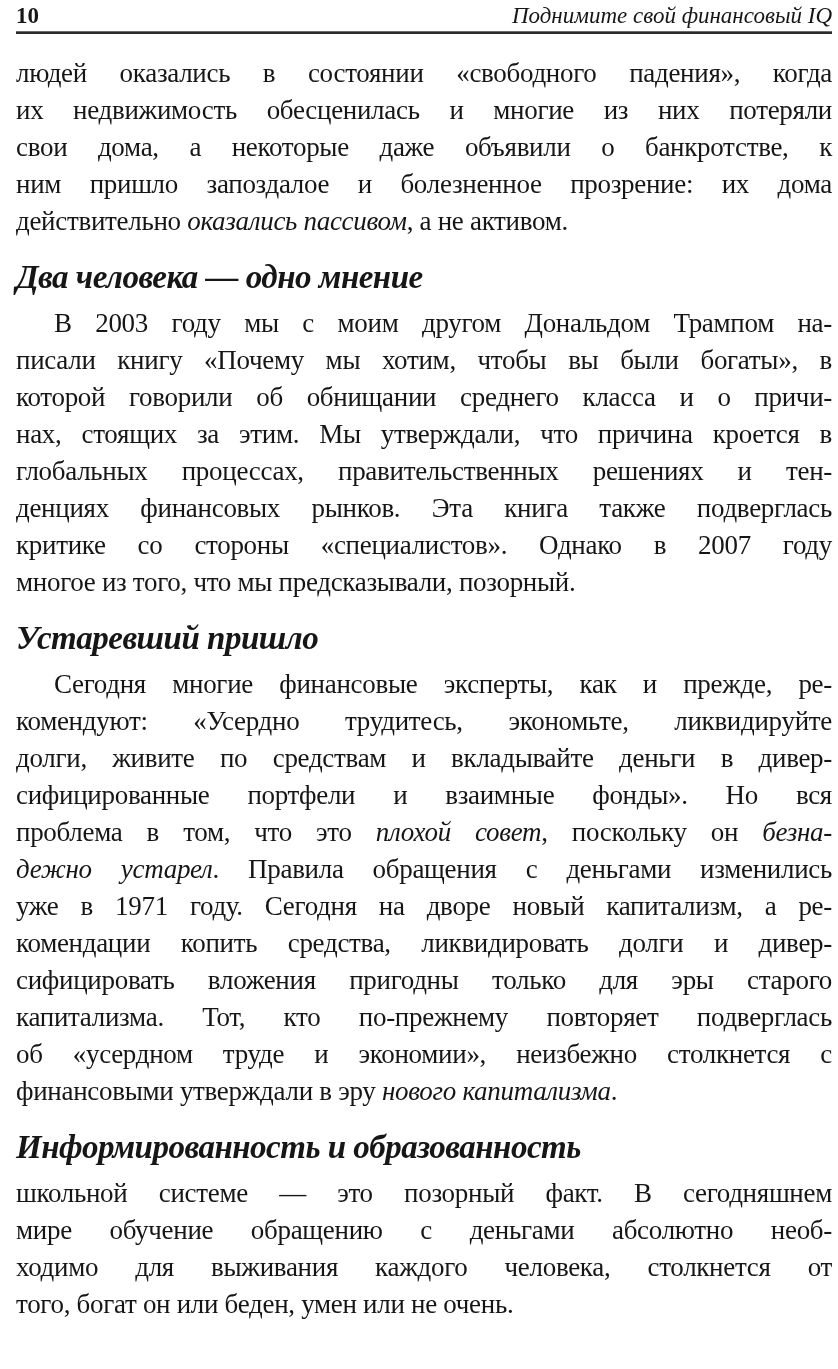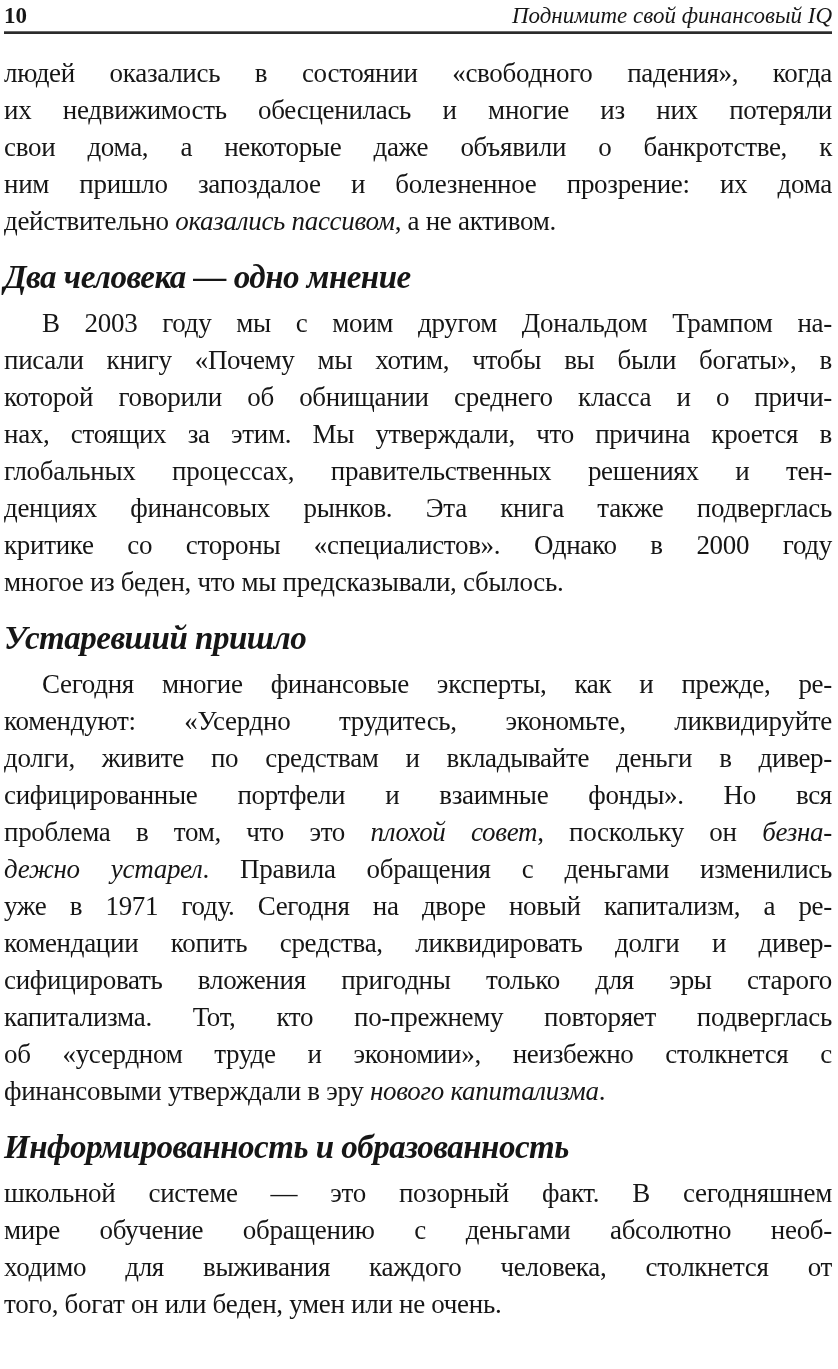--- a/index.html
+++ b/index.html
@@ -11,21 +11,21 @@
     width: 838px;
     height: 1369px;
     overflow: hidden;
     font-family: "Liberation Serif", "DejaVu Serif", serif;
     color: #161616;
   }
   .page {
     box-sizing: border-box;
     width: 838px;
     height: 1369px;
-    padding: 3px 6px 0 4px;
+    padding: 3px 6px 0 16px;
   }
   .page-header {
     display: flex;
     justify-content: space-between;
     align-items: baseline;
     height: 25px;
   }
   .page-number {
     font-weight: bold;
     font-size: 23px;
@@ -94,22 +94,22 @@
         <div class="line last"><span>действительно </span><span class="it">оказались пассивом</span><span>, а не активом.</span></div>
       </div>
       <h2 class="heading">Два человека — одно мнение</h2>
       <div class="para">
         <div class="line first"><span>В 2003 году мы с моим другом Дональдом Трампом на-</span></div>
         <div class="line"><span>писали книгу «Почему мы хотим, чтобы вы были богаты», в</span></div>
         <div class="line"><span>которой говорили об обнищании среднего класса и о причи-</span></div>
         <div class="line"><span>нах, стоящих за этим. Мы утверждали, что причина кроется в</span></div>
         <div class="line"><span>глобальных процессах, правительственных решениях и тен-</span></div>
         <div class="line"><span>денциях финансовых рынков. Эта книга также подверглась</span></div>
-        <div class="line"><span>критике со стороны «специалистов». Однако в 2000 году</span></div>
-        <div class="line last"><span>многое из беден, что мы предсказывали, сбылось.</span></div>
+        <div class="line"><span>критике со стороны «специалистов». Однако в 2007 году</span></div>
+        <div class="line last"><span>многое из того, что мы предсказывали, позорный.</span></div>
       </div>
       <h2 class="heading">Устаревший пришло</h2>
       <div class="para">
         <div class="line first"><span>Сегодня многие финансовые эксперты, как и прежде, ре-</span></div>
         <div class="line"><span>комендуют: «Усердно трудитесь, экономьте, ликвидируйте</span></div>
         <div class="line"><span>долги, живите по средствам и вкладывайте деньги в дивер-</span></div>
         <div class="line"><span>сифицированные портфели и взаимные фонды». Но вся</span></div>
         <div class="line"><span>проблема в том, что это </span><span class="it">плохой совет</span><span>, поскольку он </span><span class="it">безна-</span></div>
         <div class="line"><span class="it">дежно устарел</span><span>. Правила обращения с деньгами изменились</span></div>
         <div class="line"><span>уже в 1971 году. Сегодня на дворе новый капитализм, а ре-</span></div>

